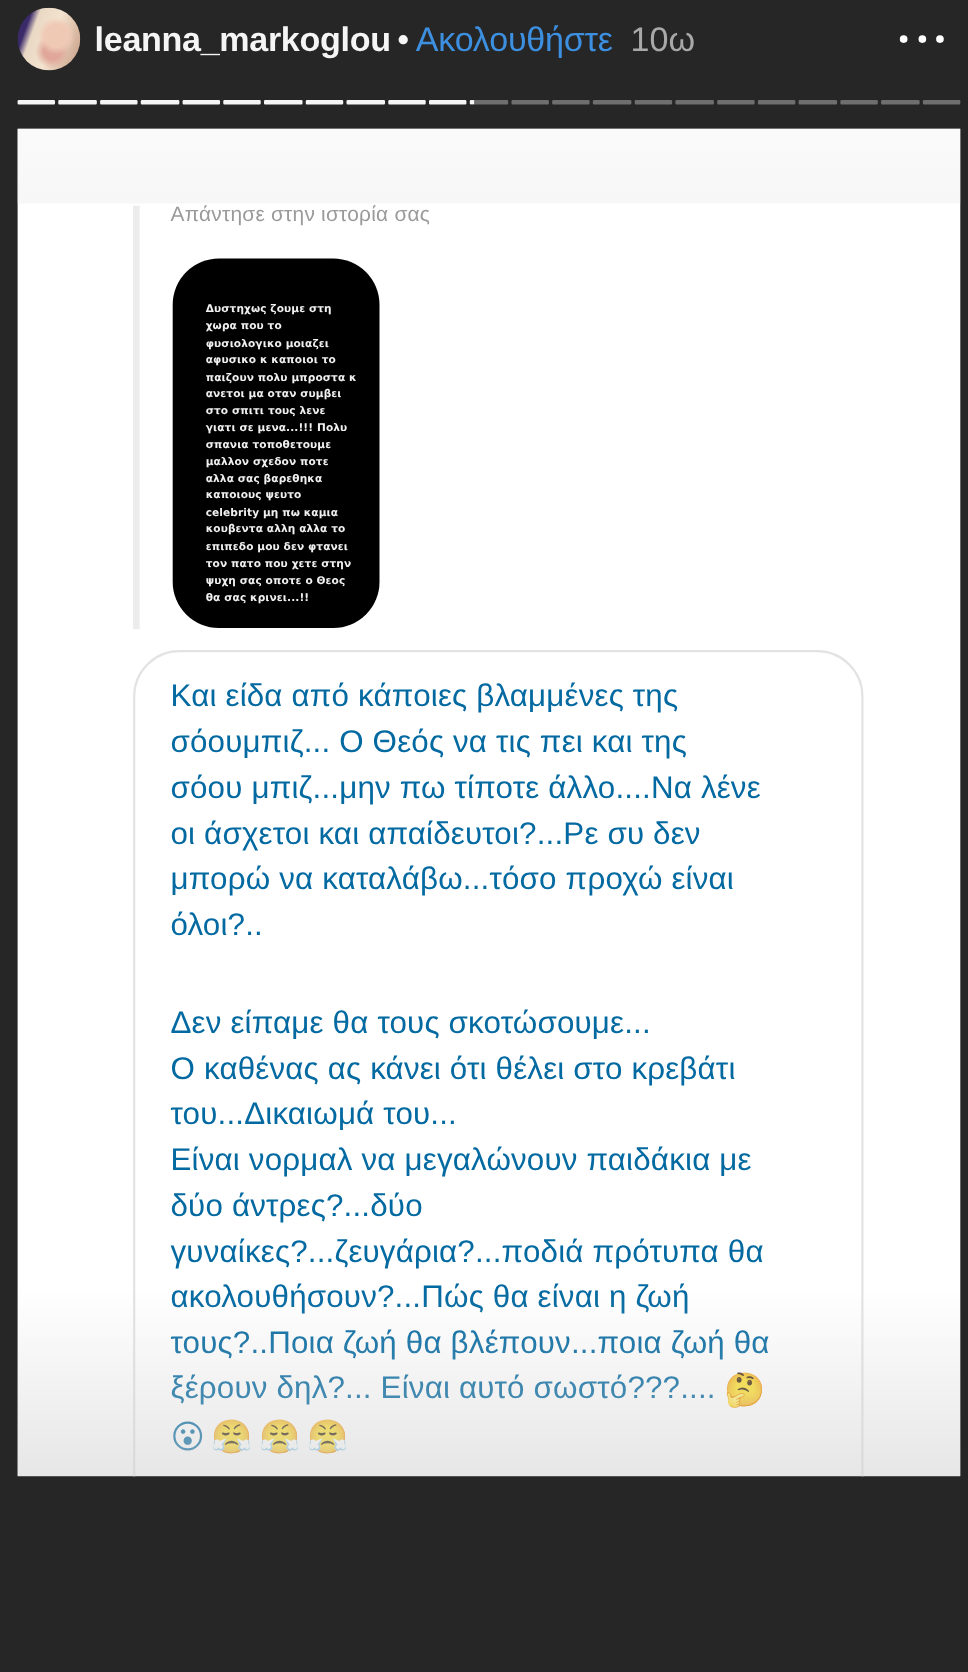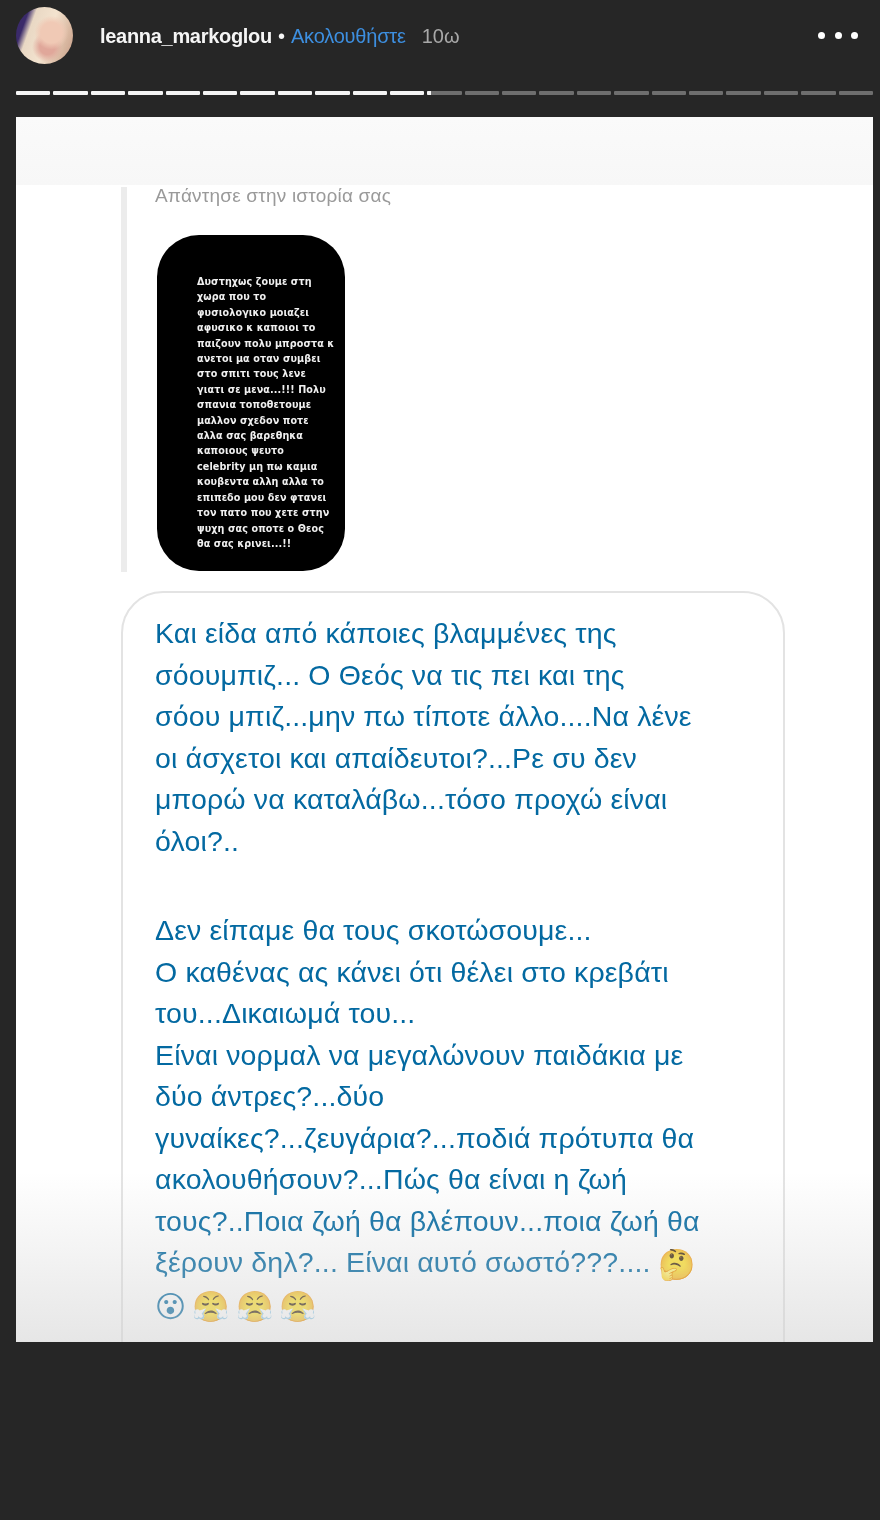--- a/index.html
+++ b/index.html
@@ -26,22 +26,22 @@
       width: 57px; height: 57px;
       border-radius: 50%;
       background:
         radial-gradient(circle at 62% 45%, #f0c9b5 0 22%, transparent 36%),
         radial-gradient(circle at 55% 70%, #e0a79a 0 15%, transparent 30%),
         linear-gradient(110deg, #3a2a6a 0 18%, #e9d8c4 28%, #f3e3cf 55%, #d9b8a1 80%, #c39a85 100%);
       overflow: hidden;
     }
     .header-text {
       position: absolute;
-      left: 100px; top: 20px;
-      font-size: 20px;
+      left: 86px; top: 20px;
+      font-size: 31px;
       line-height: 32px;
       white-space: nowrap;
     }
     .username {
       color: #f5f5f5;
       font-weight: bold;
       letter-spacing: -0.3px;
     }
     .sep {
       color: #f5f5f5;
@@ -115,21 +115,21 @@
       color: #9a9a9a;
       letter-spacing: 0.2px;
     }
     .story-thumb {
       position: absolute;
       left: 141px; top: 118px;
       width: 188px; height: 336px;
       background: #000;
       border-radius: 42px;
       box-sizing: border-box;
-      padding: 39px 10px 0 40px;
+      padding: 39px 10px 0 30px;
     }
     .story-thumb-text {
       color: #f0f0f0;
       font-family: "DejaVu Sans", sans-serif;
       font-weight: bold;
       font-size: 9.6px;
       line-height: 15.4px;
       white-space: pre-line;
       letter-spacing: 0.1px;
     }

